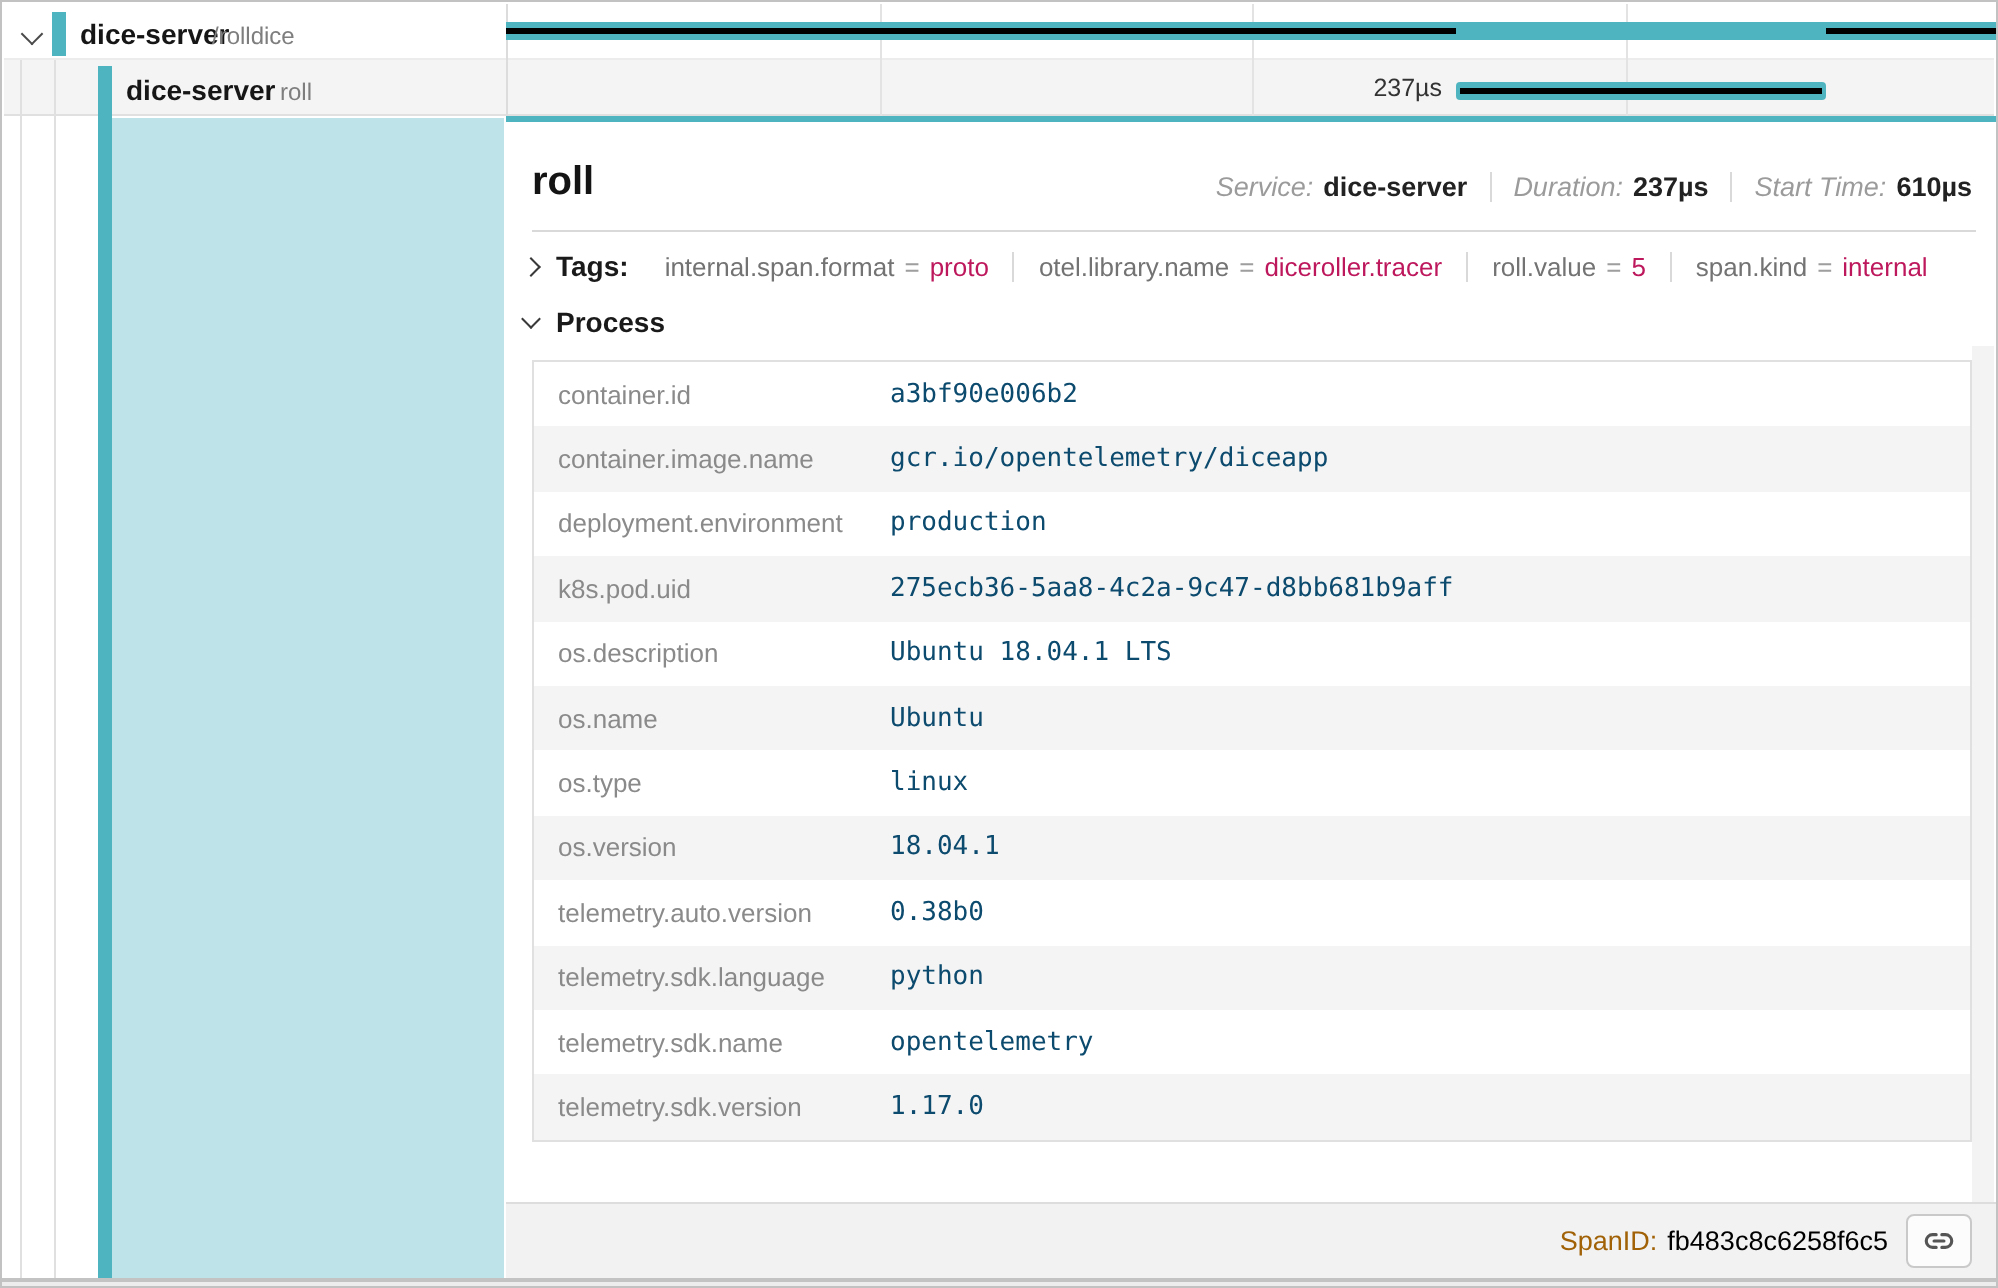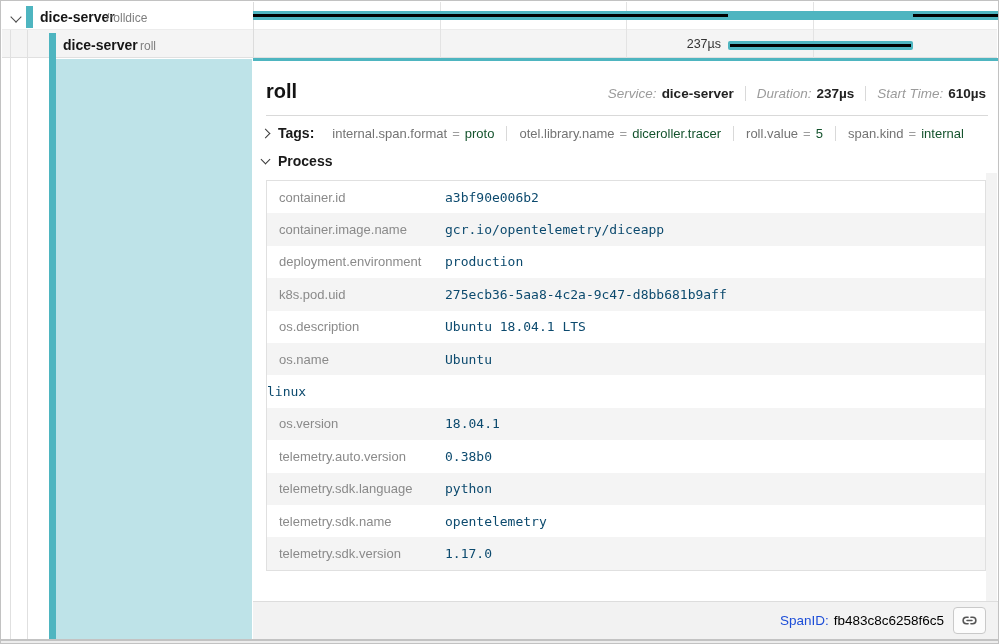--- a/index.html
+++ b/index.html
@@ -60,34 +60,34 @@
   .process-header{ top:92px; }
   .acc-chevron{ width:7px; height:7px; border-right:1.6px solid #3a3a3a; border-bottom:1.6px solid #3a3a3a;
     margin-right:9px; }
   .chev-right{ transform:rotate(-45deg); margin-top:0px; }
   .chev-down{ transform:rotate(45deg); margin-top:-3px; }
   .acc-title{ font-size:14px; font-weight:700; color:#1a1a1a; }
 
   .tags-list{ display:flex; align-items:center; margin-left:6px; }
   .tag-item{ display:flex; align-items:center; font-size:13px; padding:0 12px; white-space:nowrap; }
   .tag-item + .tag-item{ border-left:1px solid #d9d9d9; }
-  .tag-key{ color:#737373; } .tag-eq{ color:#9e9e9e; margin:0 5px; } .tag-value{ color:#14532d; }
+  .tag-key{ color:#737373; } .tag-eq{ color:#9e9e9e; margin:0 5px; } .tag-value{ color:#be185d; }
 
   .kv-table{ position:absolute; left:13px; right:12px; top:119px;
     border:1px solid #e0e0e0; background:#fff; }
   .kv-row{ display:flex; height:32.4px; align-items:center; }
   .kv-row:nth-child(even){ background:#f4f4f4; }
   .kv-key{ width:178px; flex:0 0 178px; padding-left:12px; font-size:13px; color:#8a8a8a; }
   .kv-val{ font-family:"DejaVu Sans Mono","Liberation Mono",monospace; font-size:13px; color:#0c4a6e; }
 
   .right-gutter{ position:absolute; right:1px; top:112px; bottom:0; width:11px; background:#f3f3f3; }
 
   .detail-footer{ position:absolute; left:0; right:0; bottom:0; height:38px; background:#f2f2f2;
     border-top:1px solid #ddd; display:flex; align-items:center; justify-content:flex-end; padding-right:12px; }
-  .footer-label{ font-size:13.5px; color:#1d4ed8; margin-right:5px; }
+  .footer-label{ font-size:13.5px; color:#a16207; margin-right:5px; }
   .footer-value{ font-size:13.5px; color:#000000; margin-right:9px; }
   .link-button{ width:33px; height:27px; border:1px solid #c9c9c9; border-radius:4px; background:#fcfcfc;
     display:flex; align-items:center; justify-content:center; cursor:pointer; }
 
   .bottom-line{ position:absolute; left:0; right:0; top:638px; height:2px; background:#c3c3c3; }
   .bottom-gap{ position:absolute; left:0; right:0; top:640px; bottom:0; background:#ededed; }
 </style>
 </head>
 <body>
 
@@ -211,20 +211,21 @@
     <div class="kv-key">os.description</div>
     <div class="kv-val">Ubuntu 18.04.1 LTS</div>
   </div>
 
   <div class="kv-row">
     <div class="kv-key">os.name</div>
     <div class="kv-val">Ubuntu</div>
   </div>
 
   <div class="kv-row">
+    <div class="kv-key">os.type</div>
     <div class="kv-val">linux</div>
   </div>
 
   <div class="kv-row">
     <div class="kv-key">os.version</div>
     <div class="kv-val">18.04.1</div>
   </div>
 
   <div class="kv-row">
     <div class="kv-key">telemetry.auto.version</div>

